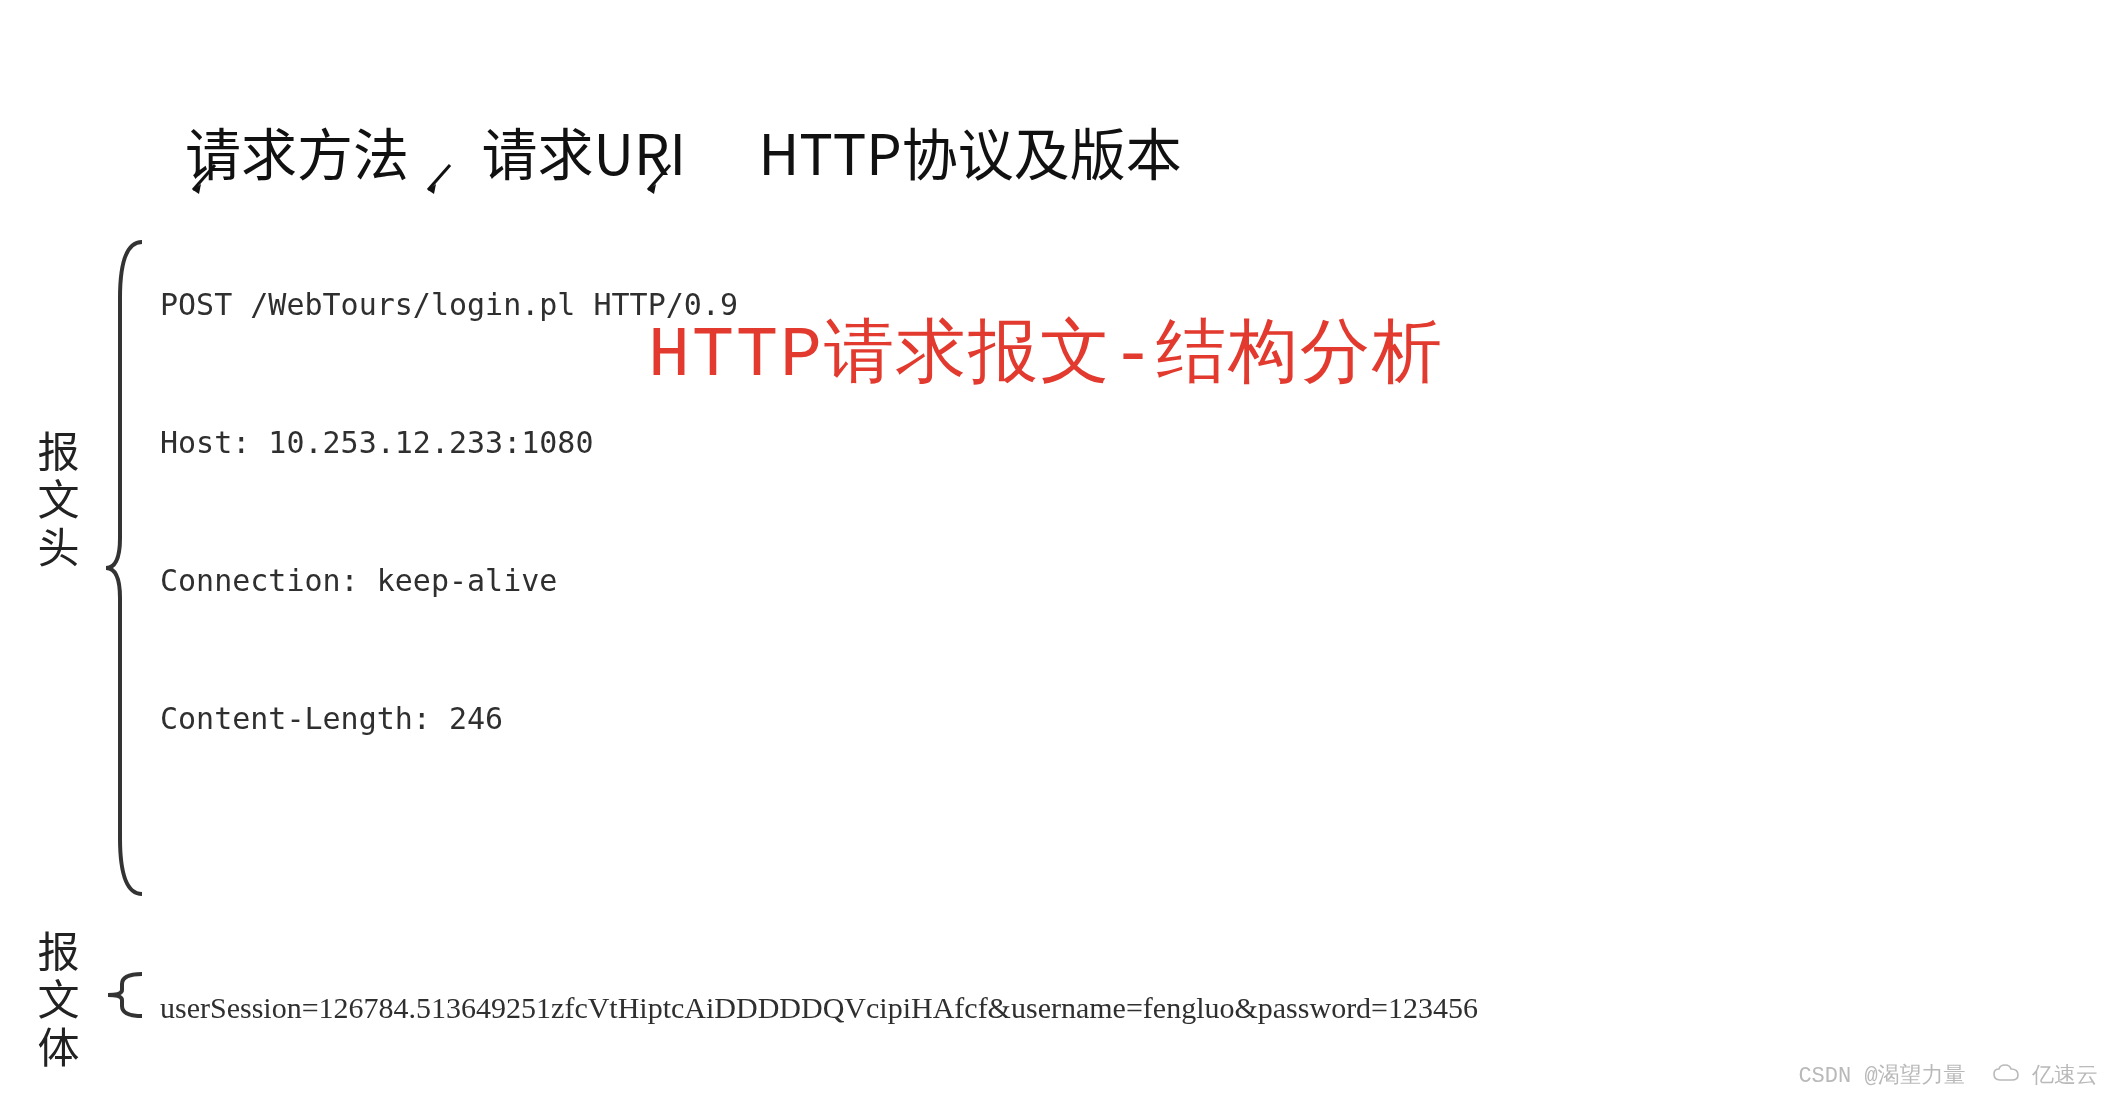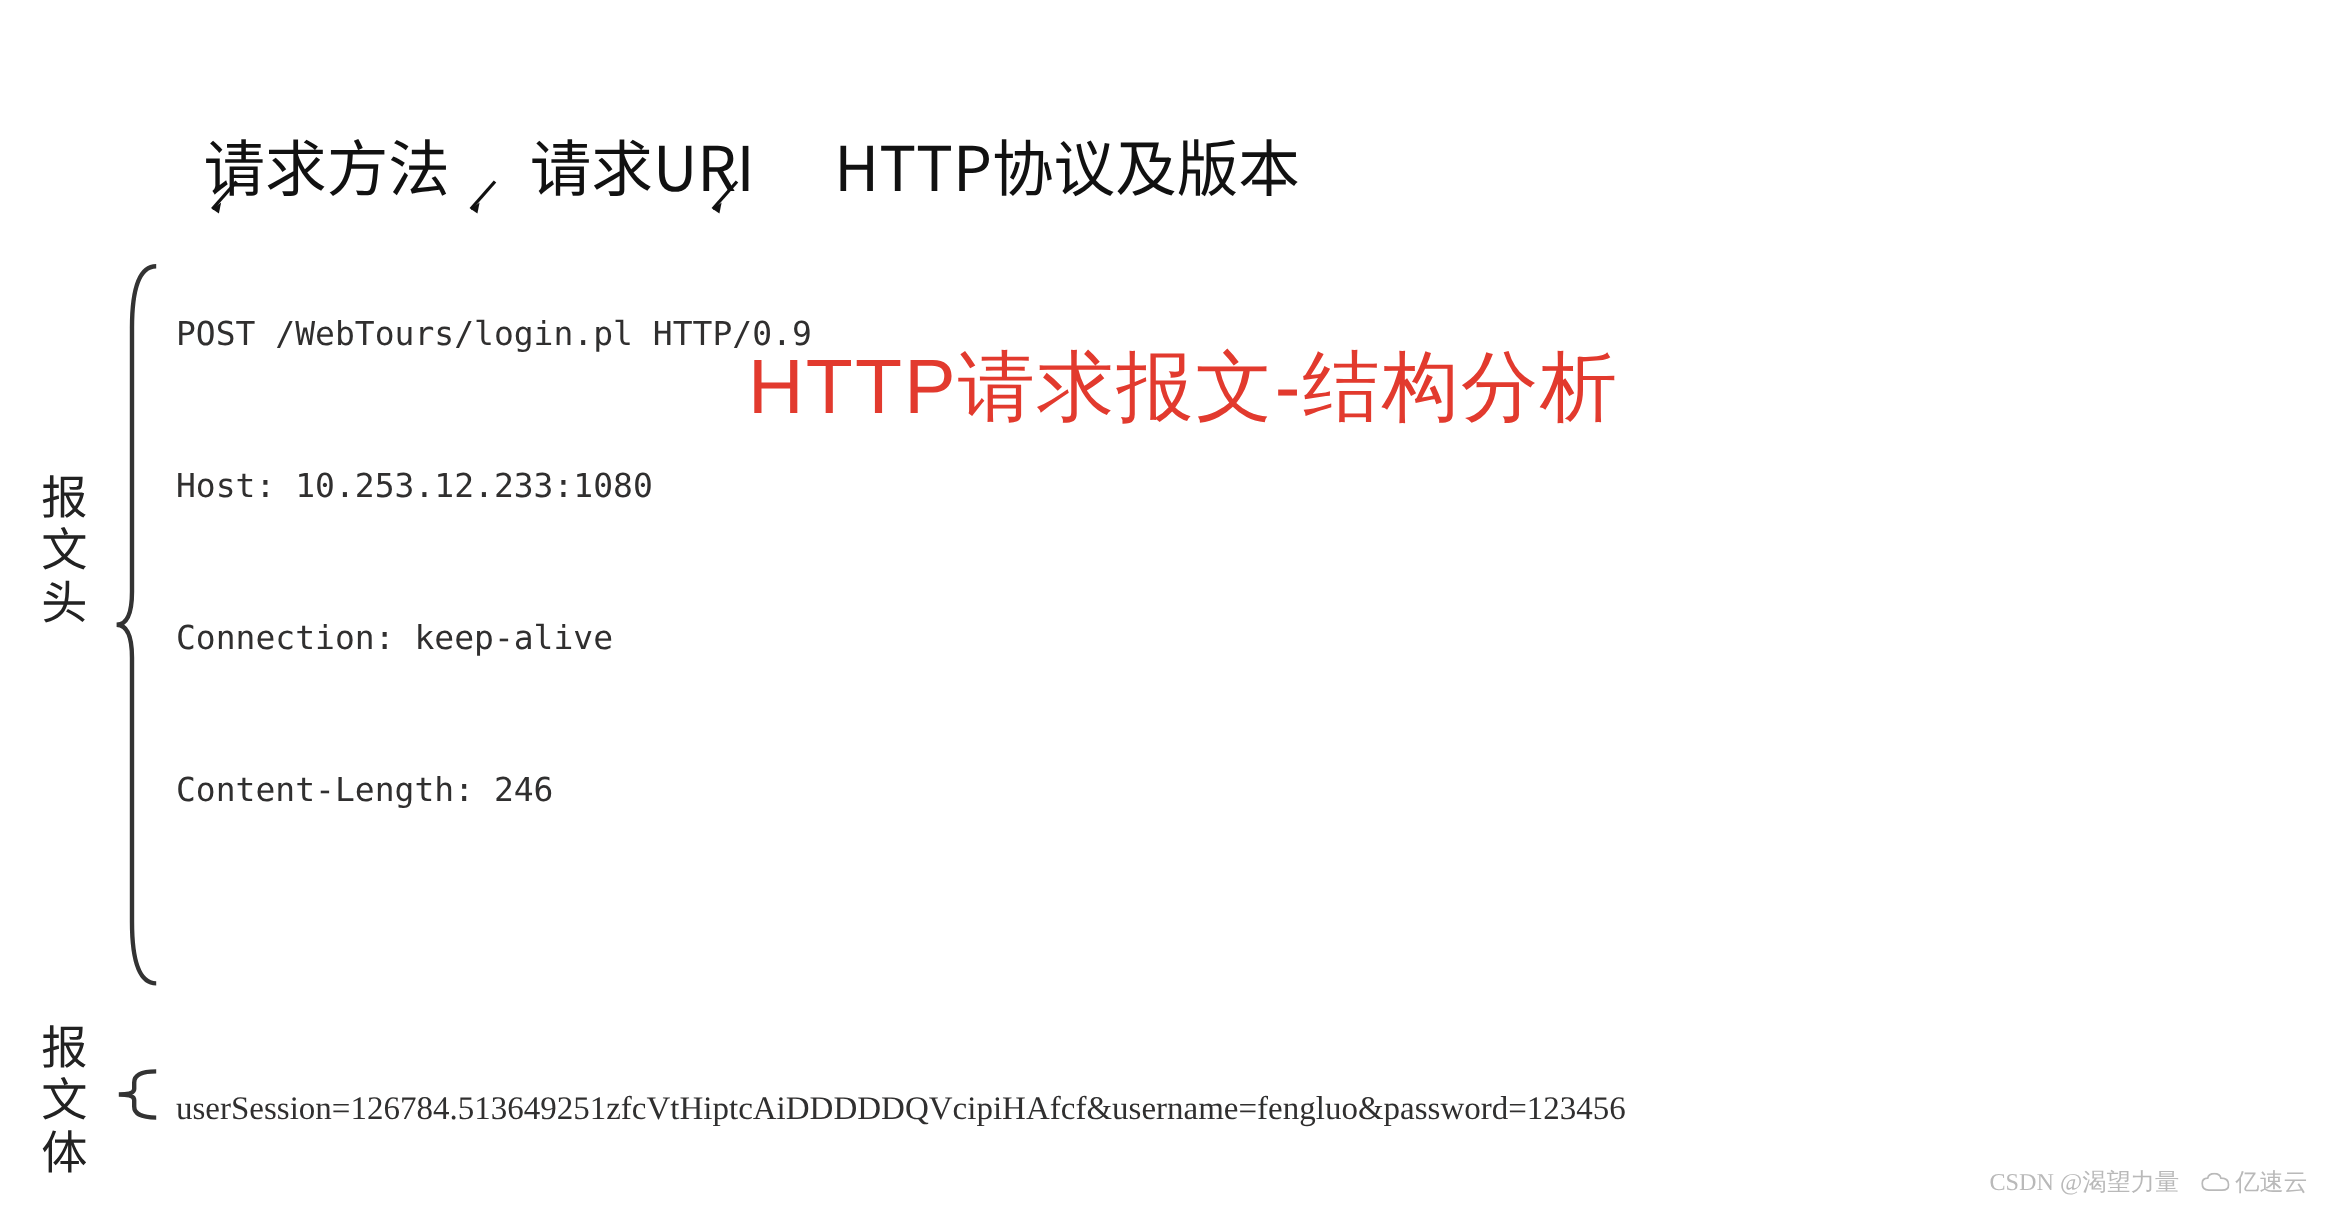--- a/index.html
+++ b/index.html
@@ -2,29 +2,29 @@
 <html><head>
 <meta charset="utf-8">
 <style>
   html,body{margin:0;padding:0;background:#fff;color:#222;font-family:"Consolas","Menlo","DejaVu Sans Mono","Courier New",monospace;}
   .stage{position:relative;width:2128px;height:1110px;overflow:hidden;}
   .mono{font-family:"Consolas","Menlo","DejaVu Sans Mono","Courier New",monospace;white-space:pre;font-size:30px;line-height:46px;color:#302f2f;}
   .labels-row{position:absolute;top:110px;left:185px;font-family:"Microsoft YaHei","PingFang SC","Noto Sans CJK SC",sans-serif;font-size:56px;color:#111;}
   .labels-row .lbl{display:inline-block;margin-right:60px;position:relative;}
   .arrow{position:absolute;width:40px;height:40px;}
   .arrow svg{width:100%;height:100%;}
-  .title-red{position:absolute;left:680px;top:305px;font-family:Liberation Sans, sans-serif;color:#e23a2e;font-size:70px;letter-spacing:2px;}
+  .title-red{position:absolute;left:648px;top:305px;font-family:Liberation Mono, monospace;color:#e23a2e;font-size:70px;letter-spacing:2px;}
   .http-block{position:absolute;left:160px;top:190px;}
   .side-label{position:absolute;font-family:"Microsoft YaHei","PingFang SC","Noto Sans CJK SC",sans-serif;font-size:42px;color:#222;writing-mode:vertical-rl;text-orientation:upright;letter-spacing:6px;}
   .side-header{left:28px;top:430px;}
   .side-body{left:28px;top:930px;}
   .brace{position:absolute;}
   .brace svg{display:block;}
   .body-line{position:absolute;left:160px;top:985px;font-family:Liberation Serif, serif;}
-  .watermark{position:absolute;right:30px;bottom:20px;color:#b9b9b9;font-family:Liberation Serif, serif;font-size:22px;margin-left:34px;}
+  .watermark{position:absolute;right:30px;bottom:20px;color:#b9b9b9;font-family:Liberation Mono, monospace;font-size:22px;margin-left:34px;}
   .watermark .cloud{display:inline-block;vertical-align:middle;margin-left:14px;color:#b9b9b9;}
 </style>
 </head>
 <body>
 
 <div class="stage">
 
   <div class="labels-row">
     <span class="lbl">请求方法</span>
     <span class="lbl">请求URI</span>

